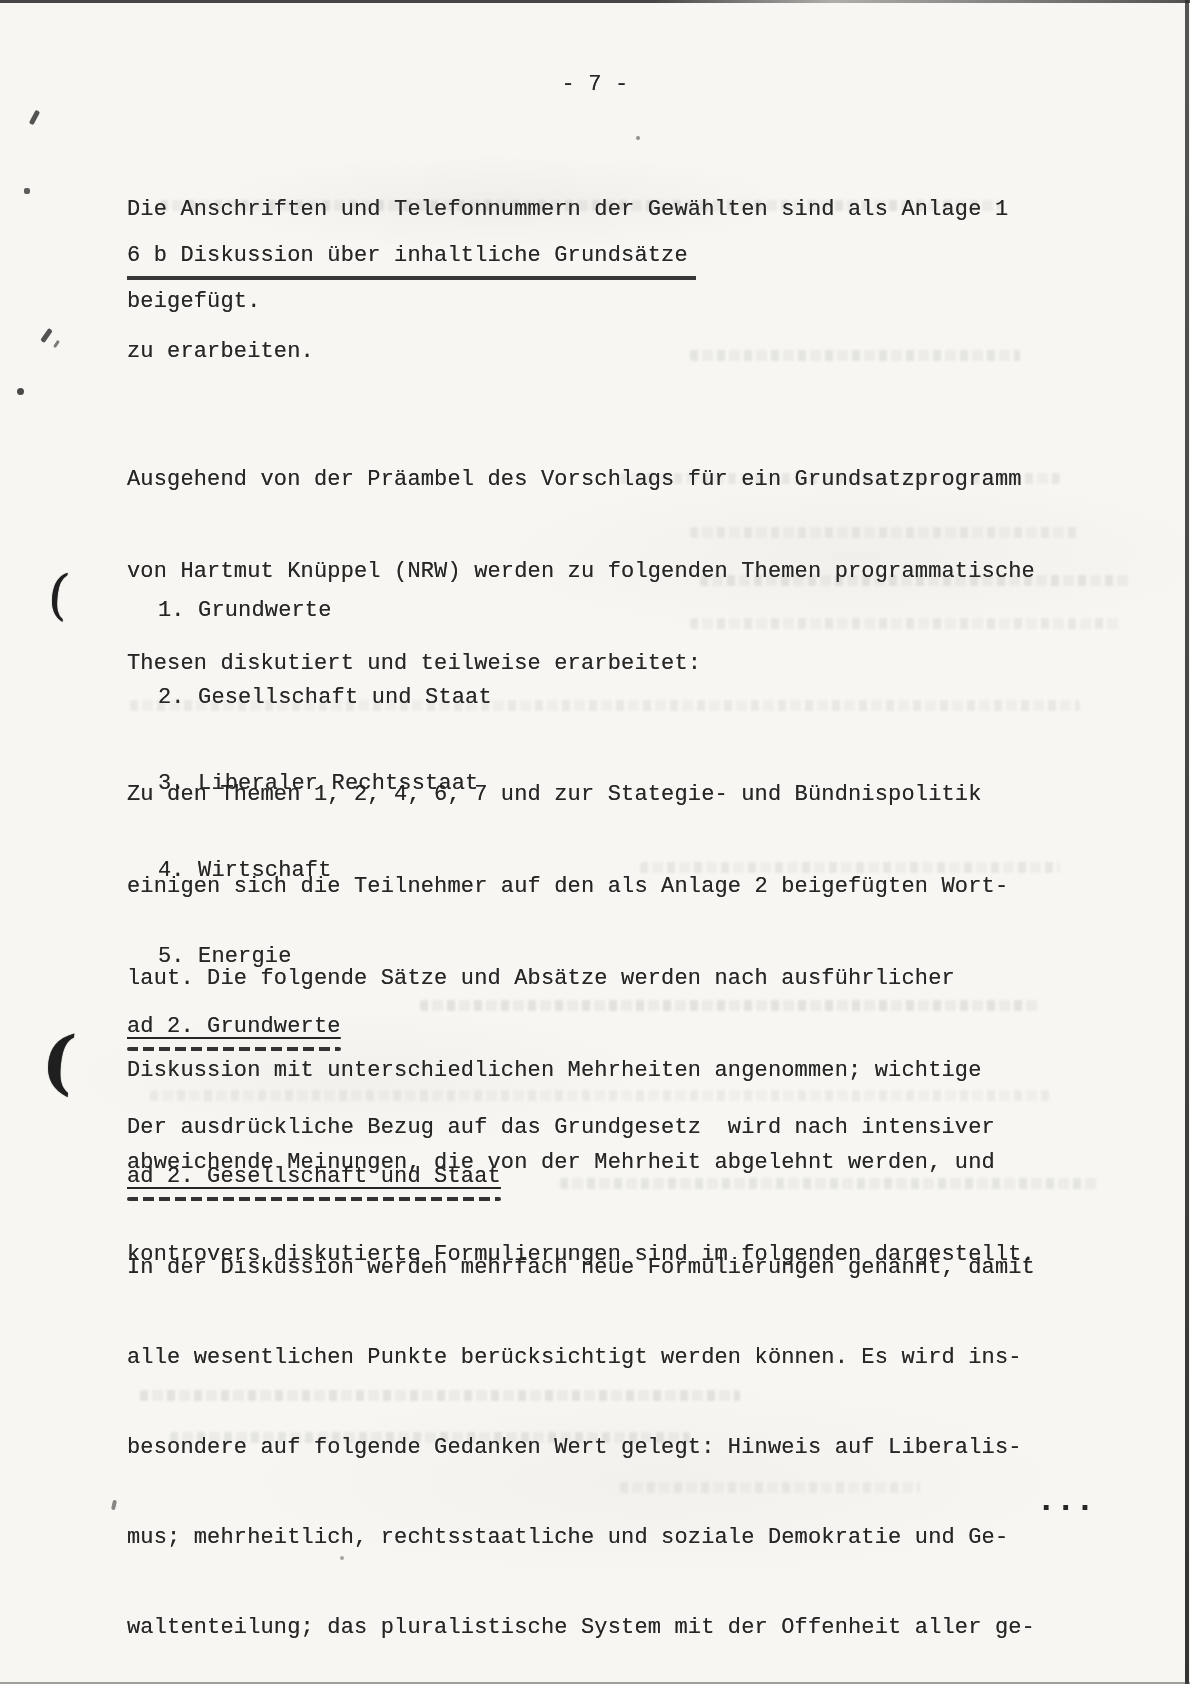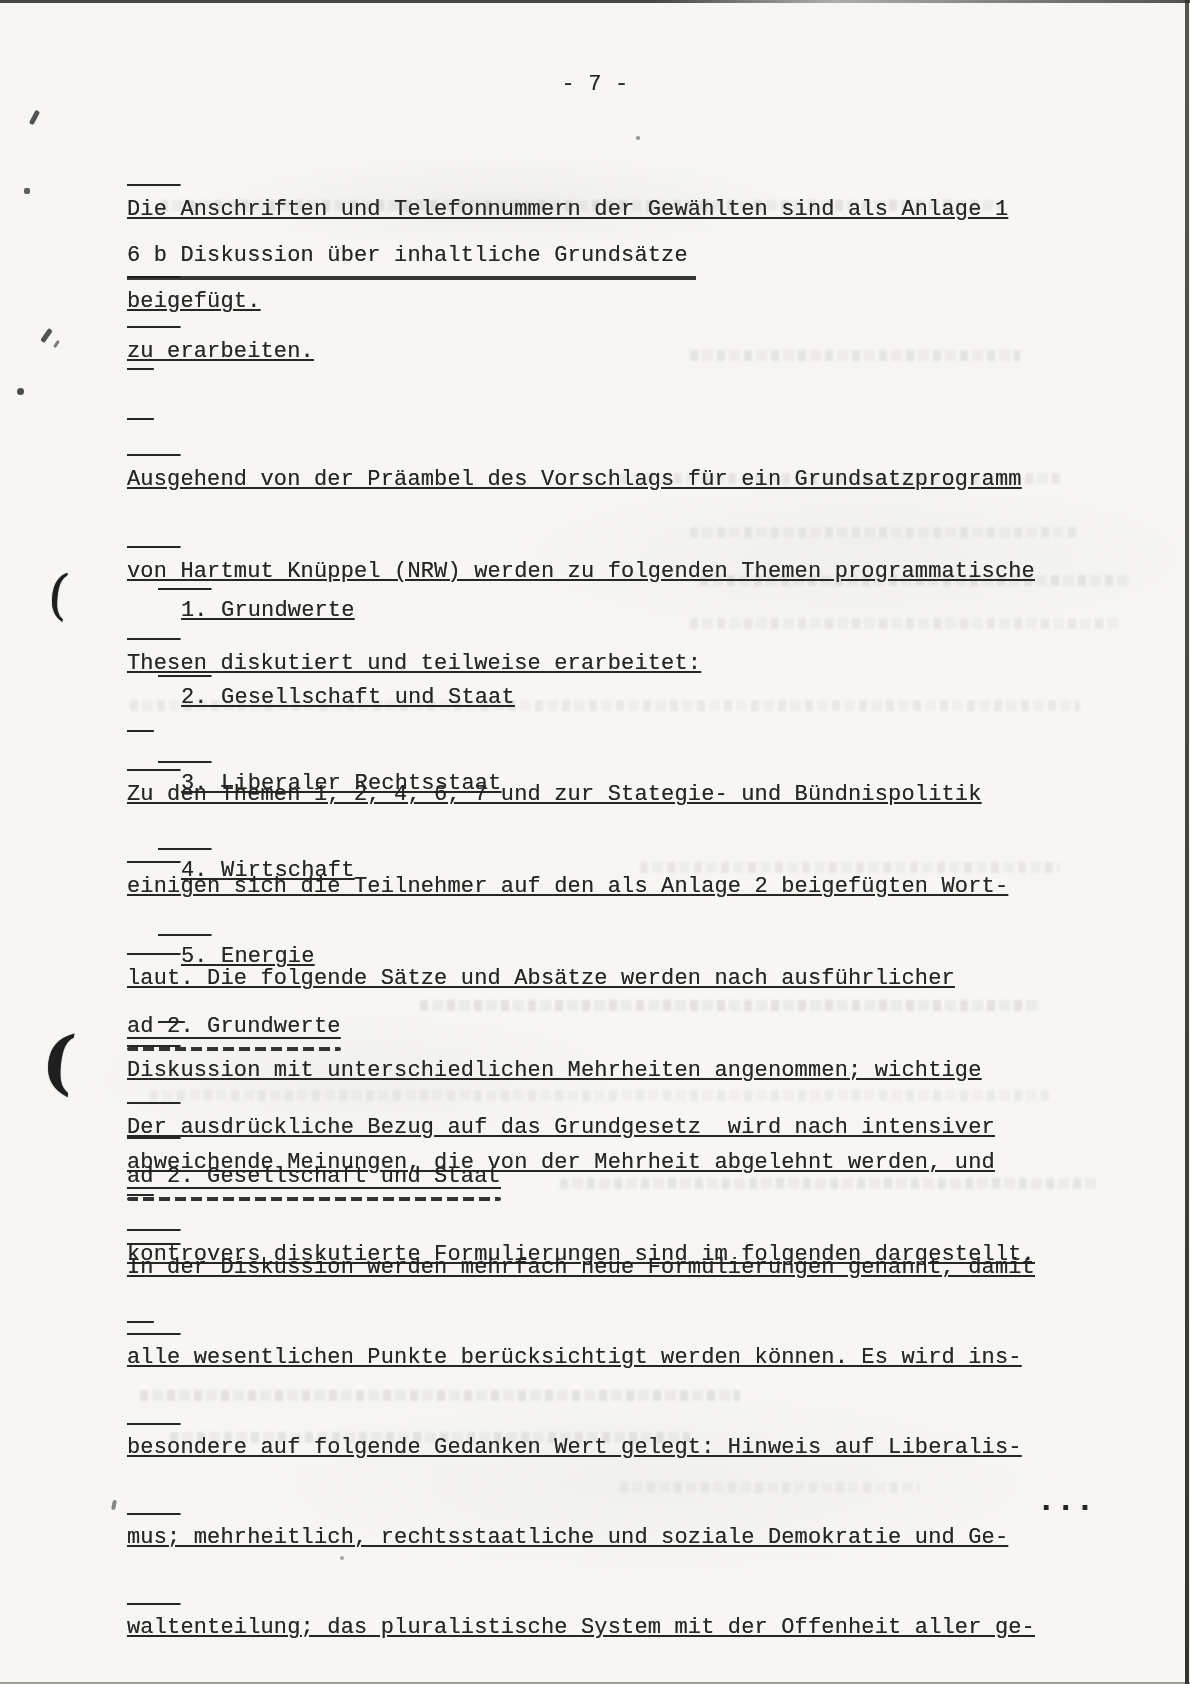--- a/index.html
+++ b/index.html
@@ -11,24 +11,24 @@
     font-family:"Liberation Mono","DejaVu Sans Mono",monospace;
     color:var(--ink,#262626);
     background:
       radial-gradient(ellipse 420px 70px at 42% 12%, rgba(60,60,60,0.045), transparent 70%),
       radial-gradient(ellipse 520px 120px at 72% 33%, rgba(60,60,60,0.035), transparent 70%),
       radial-gradient(ellipse 420px 100px at 30% 64%, rgba(60,60,60,0.03), transparent 70%),
       radial-gradient(ellipse 600px 140px at 55% 88%, rgba(60,60,60,0.03), transparent 70%),
       var(--paper,#f7f6f2);
   }
   .t { font-size:22px; letter-spacing:0.15px; text-shadow:0 0 0.6px rgba(20,20,20,0.55); }
-  .block { position:absolute; white-space:pre;text-decoration:underline; }
+  .block { position:absolute; white-space:pre; }
   .lh42 .ln { line-height:42px; }
   .lh40 .ln { line-height:40px; }
-  .lh36 .ln { line-height:36.6px;margin-left:23px; }
+  .lh36 .ln { line-height:36.6px; }
   .pagenum { position:absolute; top:72px; left:0; width:1190px; text-align:center; line-height:26px; }
   .hsolid {
     position:absolute; line-height:26px;
     padding:0 8px 7px 0;
     border-bottom:4px solid rgba(30,30,30,0.88);
   }
   .had { position:absolute; }
   .had .htxt {
     line-height:26px; display:inline-block;
     text-decoration:underline; text-decoration-thickness:2px; text-underline-offset:5px;

